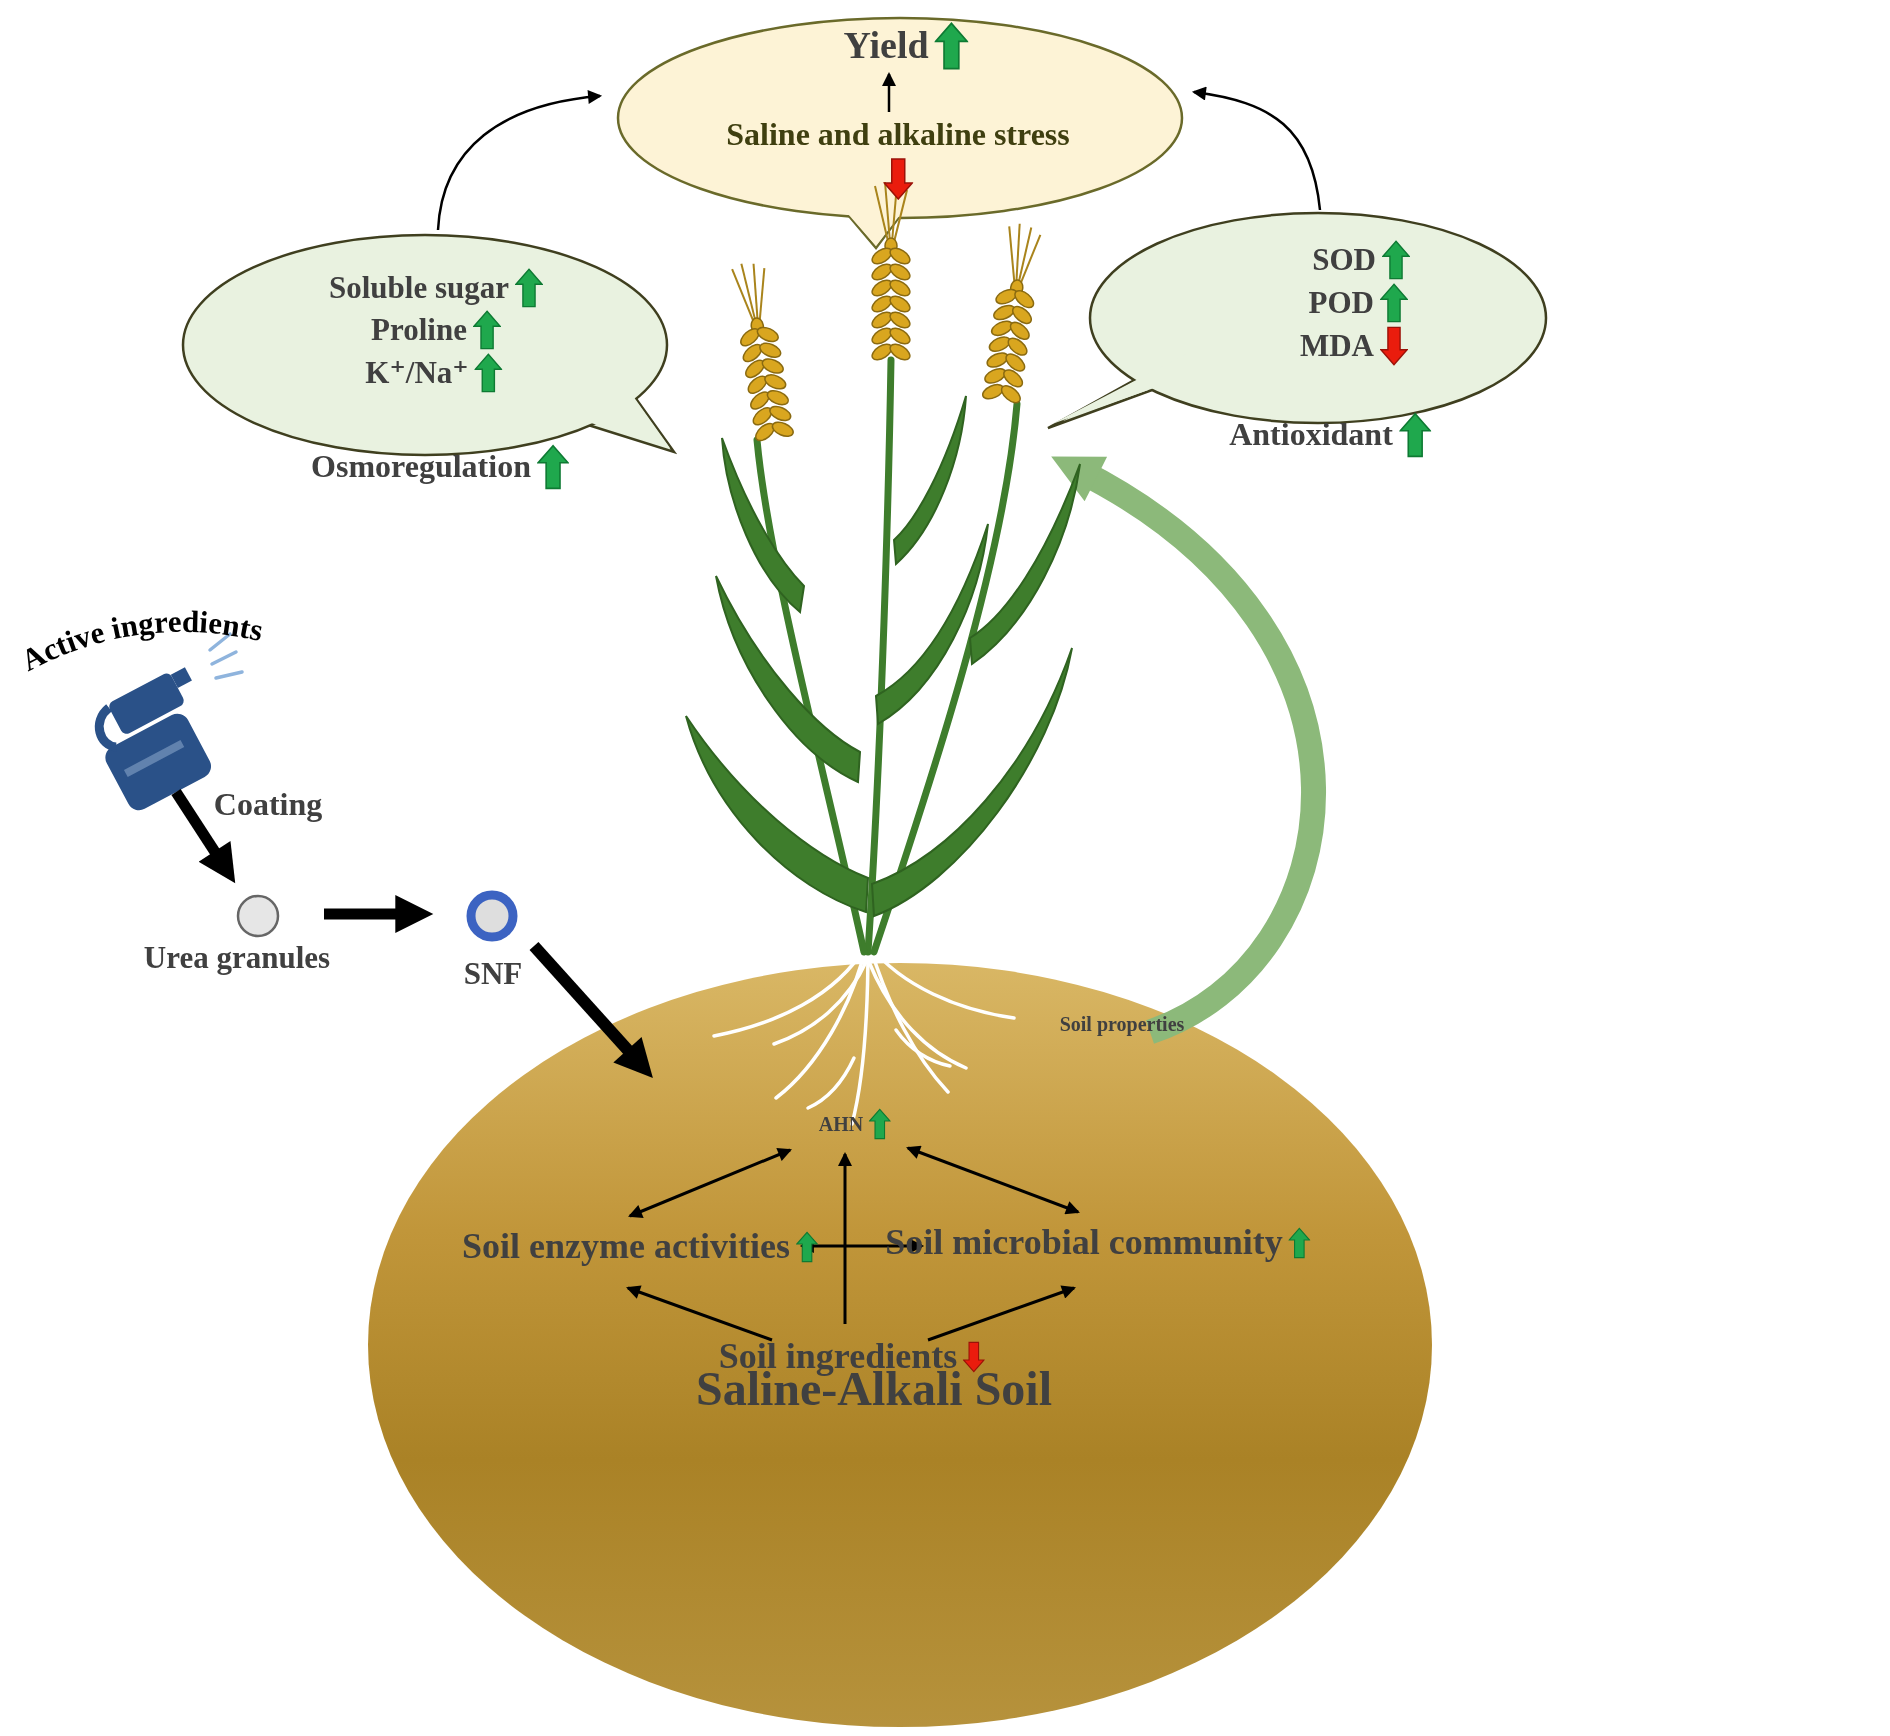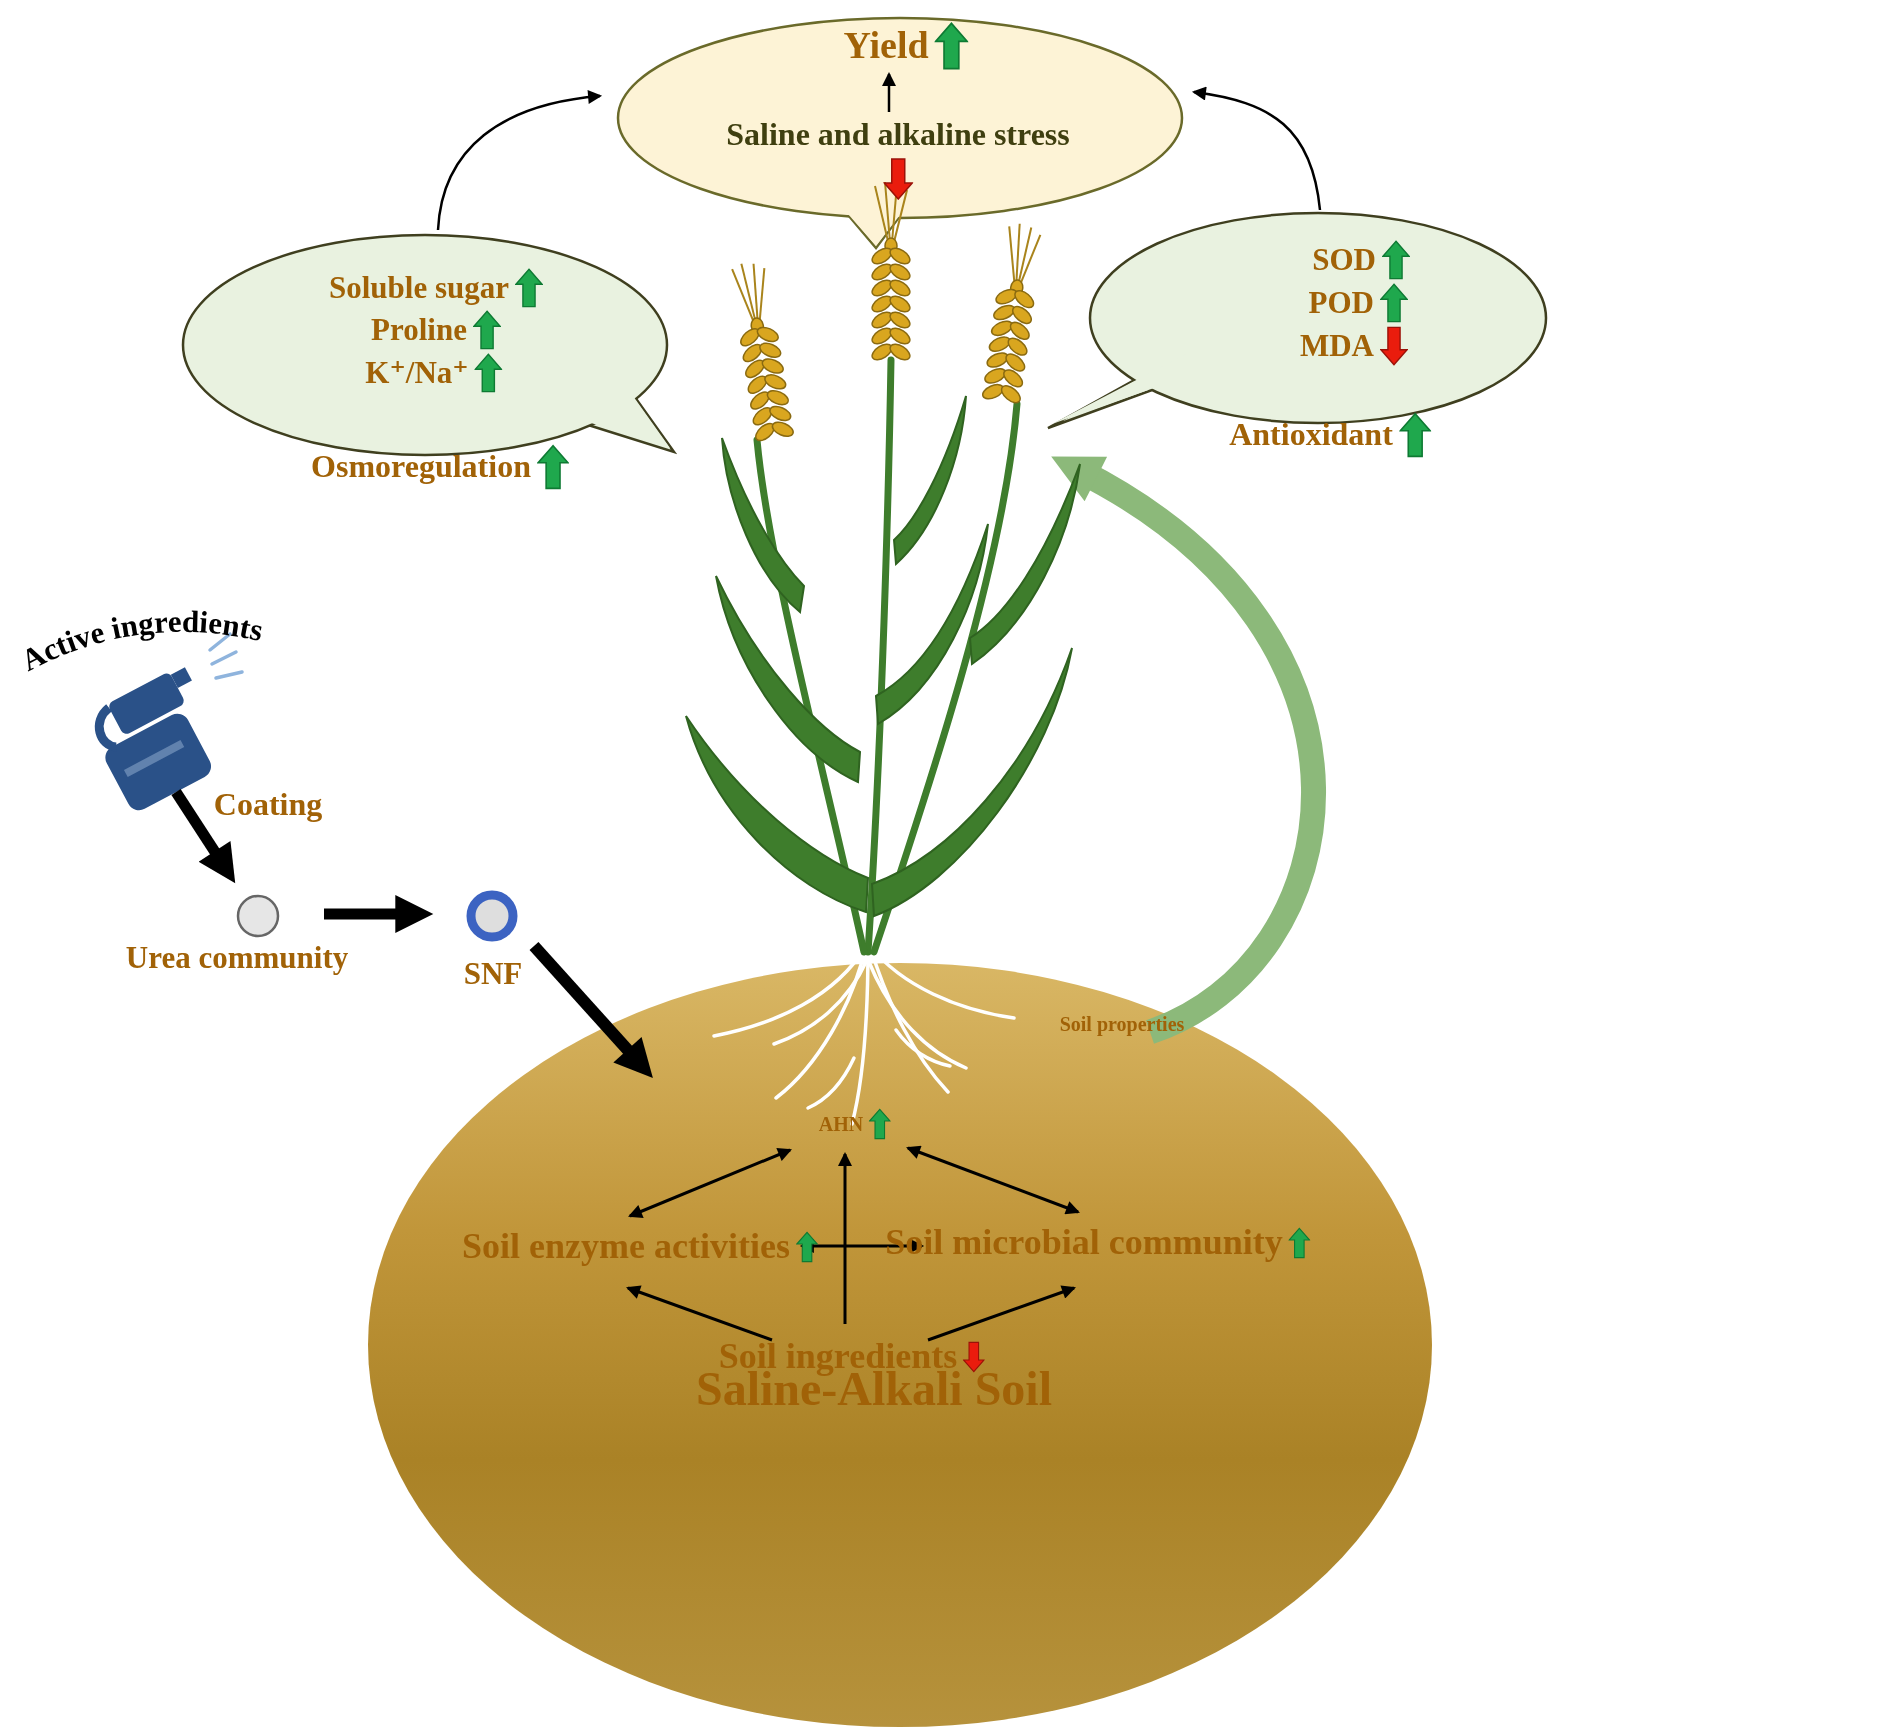--- a/index.html
+++ b/index.html
@@ -3,21 +3,21 @@
 <meta charset="utf-8">
 <style>
   html,body{margin:0;padding:0;}
   body{
     width:1890px;height:1736px;position:relative;background:#ffffff;
     font-family:"Liberation Serif","DejaVu Serif",serif;overflow:hidden;
   }
   svg.layer{position:absolute;left:0;top:0;}
   .lbl{
     position:absolute;display:flex;align-items:center;gap:6px;
-    font-weight:bold;color:#a16207;white-space:nowrap;line-height:1.05;
+    font-weight:bold;color:#404040;white-space:nowrap;line-height:1.05;
   }
   .cx{transform:translateX(-50%);}
   .f40{font-size:48px;}
   .f38{font-size:38px;}
   .f32{font-size:32px;}
   .f31{font-size:31px;}
   .f27{font-size:20px;}
   .f26{font-size:36px;justify-content:space-between;}
   .olive{color:#3f3f10;flex-direction:column;}
 </style>
@@ -218,21 +218,21 @@
   <span>Antioxidant</span>
   <svg width="32" height="46" viewBox="0 0 30 42">
       <polygon points="15,1 29,17 21.5,17 21.5,41 8.5,41 8.5,17 1,17" fill="#1fa84d" stroke="#0e7a33" stroke-width="1.5"></polygon>
     </svg>
 </div>
 
 <div class="lbl cx f32" style="left:268px;top:788px">
   <span>Coating</span>
 </div>
 <div class="lbl cx f31" style="left:237px;top:942px">
-  <span>Urea community</span>
+  <span>Urea granules</span>
 </div>
 <div class="lbl cx f31" style="left:493px;top:958px">
   <span>SNF</span>
 </div>
 
 <div class="lbl cx f27" style="left:1122px;top:1014px">
   <span>Soil properties</span>
 </div>
 <div class="lbl cx f27" style="left:855px;top:1108px">
   <span>AHN</span>

